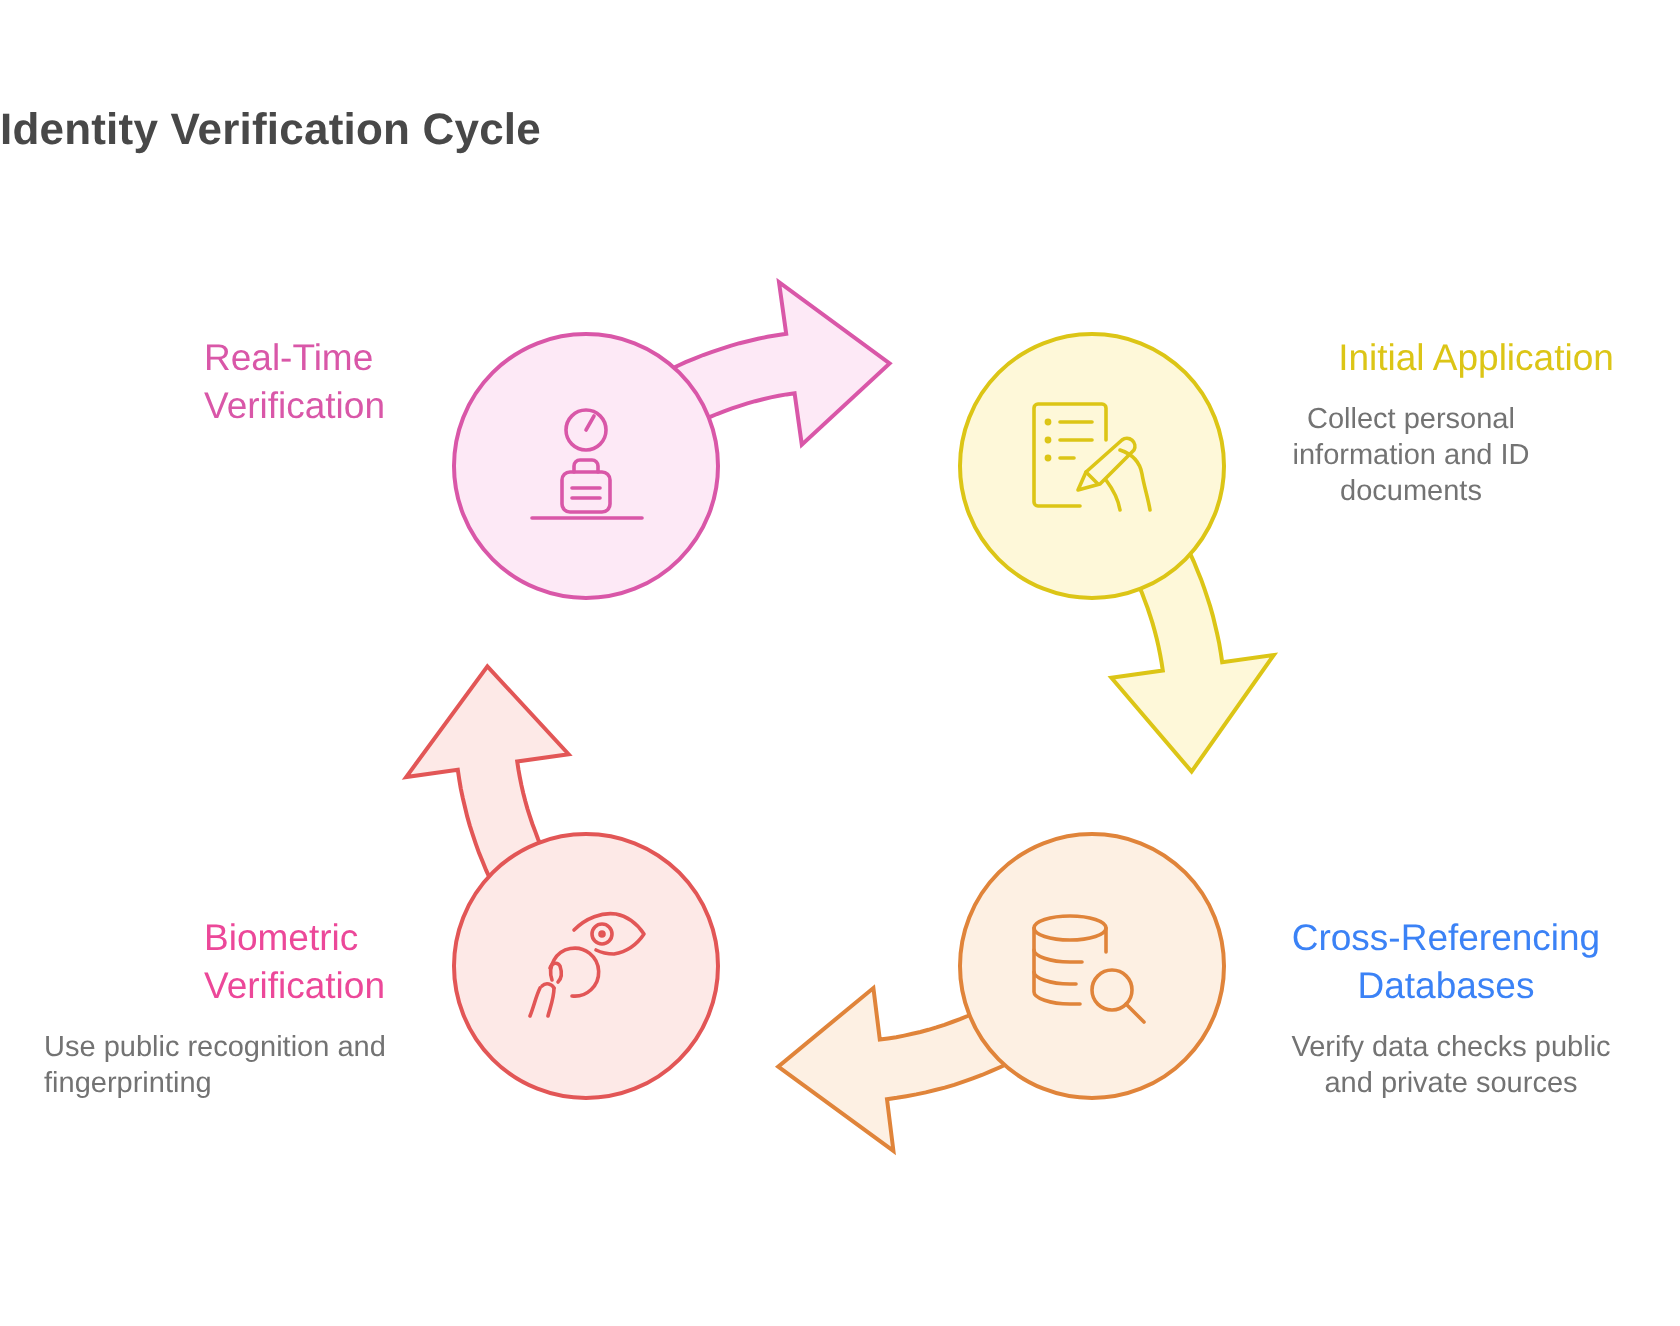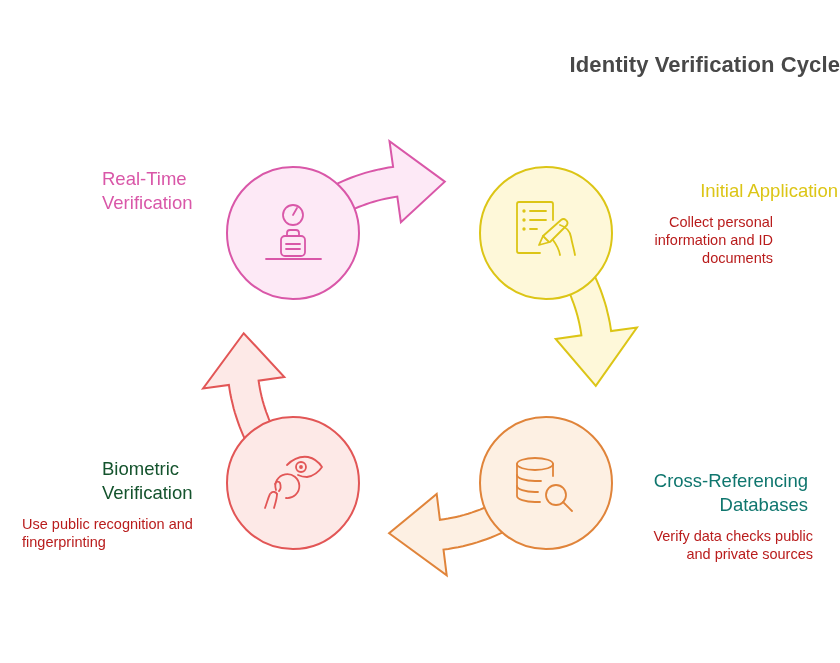--- a/index.html
+++ b/index.html
@@ -1,25 +1,25 @@
 <!DOCTYPE html>
 <html><head>
 <meta charset="utf-8">
 <style>
   html, body { margin: 0; padding: 0; background: #ffffff; }
   body { width: 840px; height: 663px; position: relative; overflow: hidden;
          font-family: "Liberation Sans", "DejaVu Sans", sans-serif; }
-  .title { position: absolute; left: 0; top: 52px; width: 840px; text-align: right;
+  .title { position: absolute; left: 0; top: 52px; width: 840px; text-align: left;
            font-size: 22px; font-weight: bold; color: #484848; letter-spacing: 0.1px; }
   svg.diagram { position: absolute; left: 0; top: 0; }
   .label { position: absolute; width: 200px; }
   .label .head { font-size: 18.5px; line-height: 24px; }
-  .label .desc { font-size: 14.5px; line-height: 18px; color: #b91c1c; margin-top: 10px; }
+  .label .desc { font-size: 14.5px; line-height: 18px; color: #737373; margin-top: 10px; }
   .label.left { text-align: left; }
-  .label.right { text-align: right; margin-top: 12px; }
+  .label.right { text-align: center; }
 </style>
 </head>
 <body>
 
 <div class="title">Identity Verification Cycle</div>
 
 <svg class="diagram" width="840" height="663" viewBox="0 0 840 663">
   <g id="arrows">
       <polygon points="290.9,214.6 294.4,211.4 298.1,208.4 301.8,205.4 305.7,202.5 309.5,199.7 313.5,197.1 317.5,194.5 321.6,192.0 325.7,189.6 329.9,187.3 334.1,185.2 338.4,183.1 342.8,181.1 347.2,179.3 351.6,177.5 356.1,175.9 360.6,174.4 365.2,172.9 369.8,171.6 374.4,170.5 379.0,169.4 383.7,168.4 388.4,167.6 393.1,166.9 389.5,141.1 444.8,181.7 400.9,222.3 397.3,196.6 393.3,197.2 389.4,197.9 385.4,198.7 381.5,199.6 377.6,200.6 373.7,201.7 369.9,202.9 366.0,204.2 362.3,205.6 358.5,207.0 354.8,208.6 351.1,210.3 347.5,212.0 343.9,213.9 340.4,215.8 336.9,217.8 333.4,219.9 330.0,222.1 326.7,224.3 323.4,226.7 320.2,229.1 317.1,231.6 314.0,234.2 310.9,236.9" fill="#fde9f6" stroke="#d957a8" stroke-width="2" stroke-linejoin="miter"></polygon>
       <polygon points="563.4,228.9 566.6,232.4 569.6,236.1 572.6,239.8 575.5,243.7 578.3,247.5 580.9,251.5 583.5,255.5 586.0,259.6 588.4,263.7 590.7,267.9 592.8,272.1 594.9,276.4 596.9,280.8 598.7,285.2 600.5,289.6 602.1,294.1 603.6,298.6 605.1,303.2 606.4,307.8 607.5,312.4 608.6,317.0 609.6,321.7 610.4,326.4 611.1,331.1 636.9,327.5 595.8,385.8 555.7,338.9 581.4,335.3 580.8,331.3 580.1,327.4 579.3,323.4 578.4,319.5 577.4,315.6 576.3,311.7 575.1,307.9 573.8,304.0 572.4,300.3 571.0,296.5 569.4,292.8 567.7,289.1 566.0,285.5 564.1,281.9 562.2,278.4 560.2,274.9 558.1,271.4 555.9,268.0 553.7,264.7 551.3,261.4 548.9,258.2 546.4,255.1 543.8,252.0 541.1,248.9" fill="#fef8d9" stroke="#dcc516" stroke-width="2" stroke-linejoin="miter"></polygon>
@@ -84,24 +84,24 @@
     </g>
   </g>
 </svg>
 
 <div class="label right" style="left:638px; top:167px;">
   <div class="head" style="color:#dcc516;">Initial Application</div>
   <div class="desc" style="width:135px;">Collect personal information and ID documents</div>
 </div>
 
 <div class="label right" style="left:638px; top:457px;">
-  <div class="head" style="color:#0f766e; width:170px;">Cross-Referencing Databases</div>
+  <div class="head" style="color:#3b82f6; width:170px;">Cross-Referencing Databases</div>
   <div class="desc" style="width:175px;">Verify data checks public and private sources</div>
 </div>
 
 <div class="label left" style="left:2px; top:457px;">
-  <div class="head" style="color:#14532d; margin-left:100px;">Biometric Verification</div>
+  <div class="head" style="color:#ec4899; margin-left:100px;">Biometric Verification</div>
   <div class="desc" style="margin-left:20px;">Use public recognition and fingerprinting</div>
 </div>
 
 <div class="label left" style="left:2px; top:167px;">
   <div class="head" style="color:#d957a8; margin-left:100px;">Real-Time Verification</div>
 </div>
 
 </body></html>

